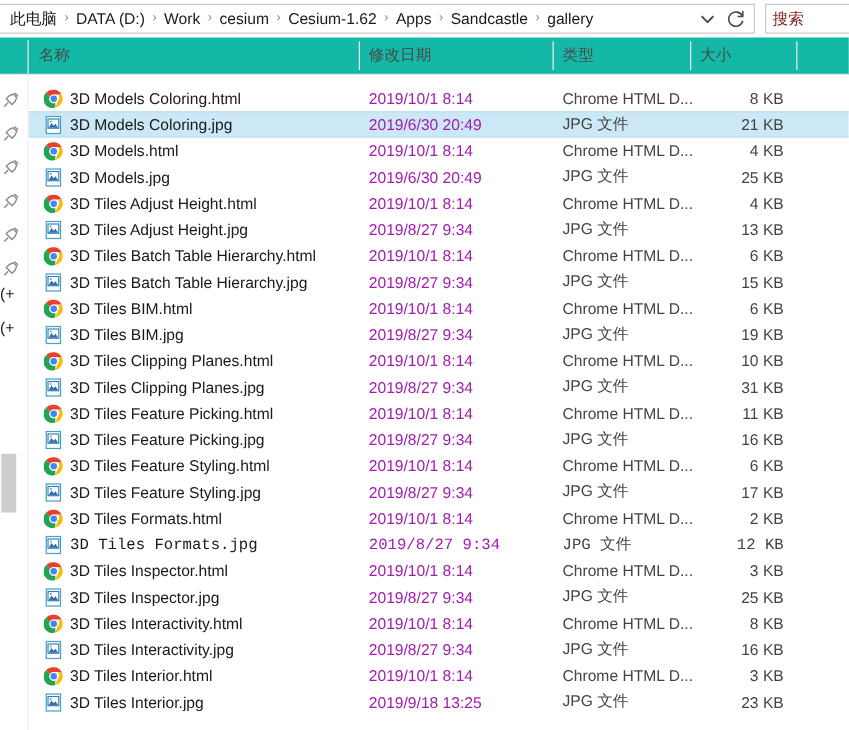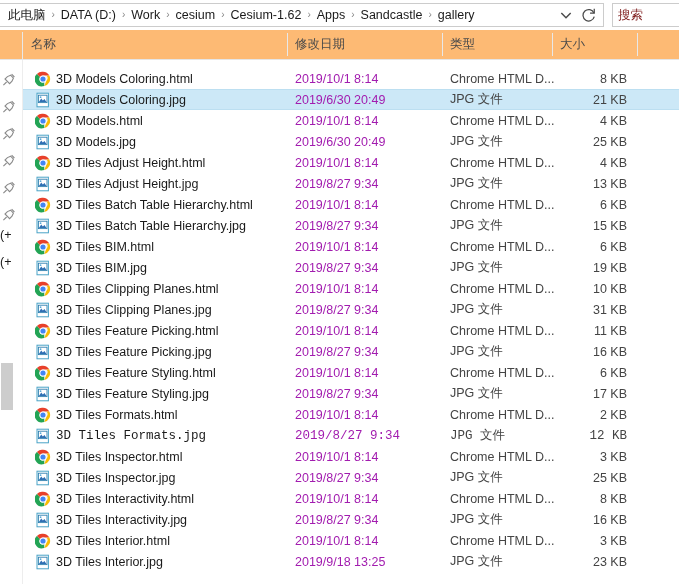--- a/index.html
+++ b/index.html
@@ -73,21 +73,21 @@
     font-size: 12.5px;
     color: #7f1d1d;
     white-space: nowrap;
   }
 
   
   #colheaders {
     position: absolute;
     left: 0; top: 30px;
     width: 679px; height: 30px;
-    background: #fdba74;
+    background: #14b8a6;
     border-bottom: 1px solid #e5e5e5;
   }
   #colheaders .sep-left {
     position: absolute;
     left: 22px; top: 2px;
     width: 1px; height: 27px;
     background: #e8e8e8;
   }
   .colhead {
     position: absolute;

